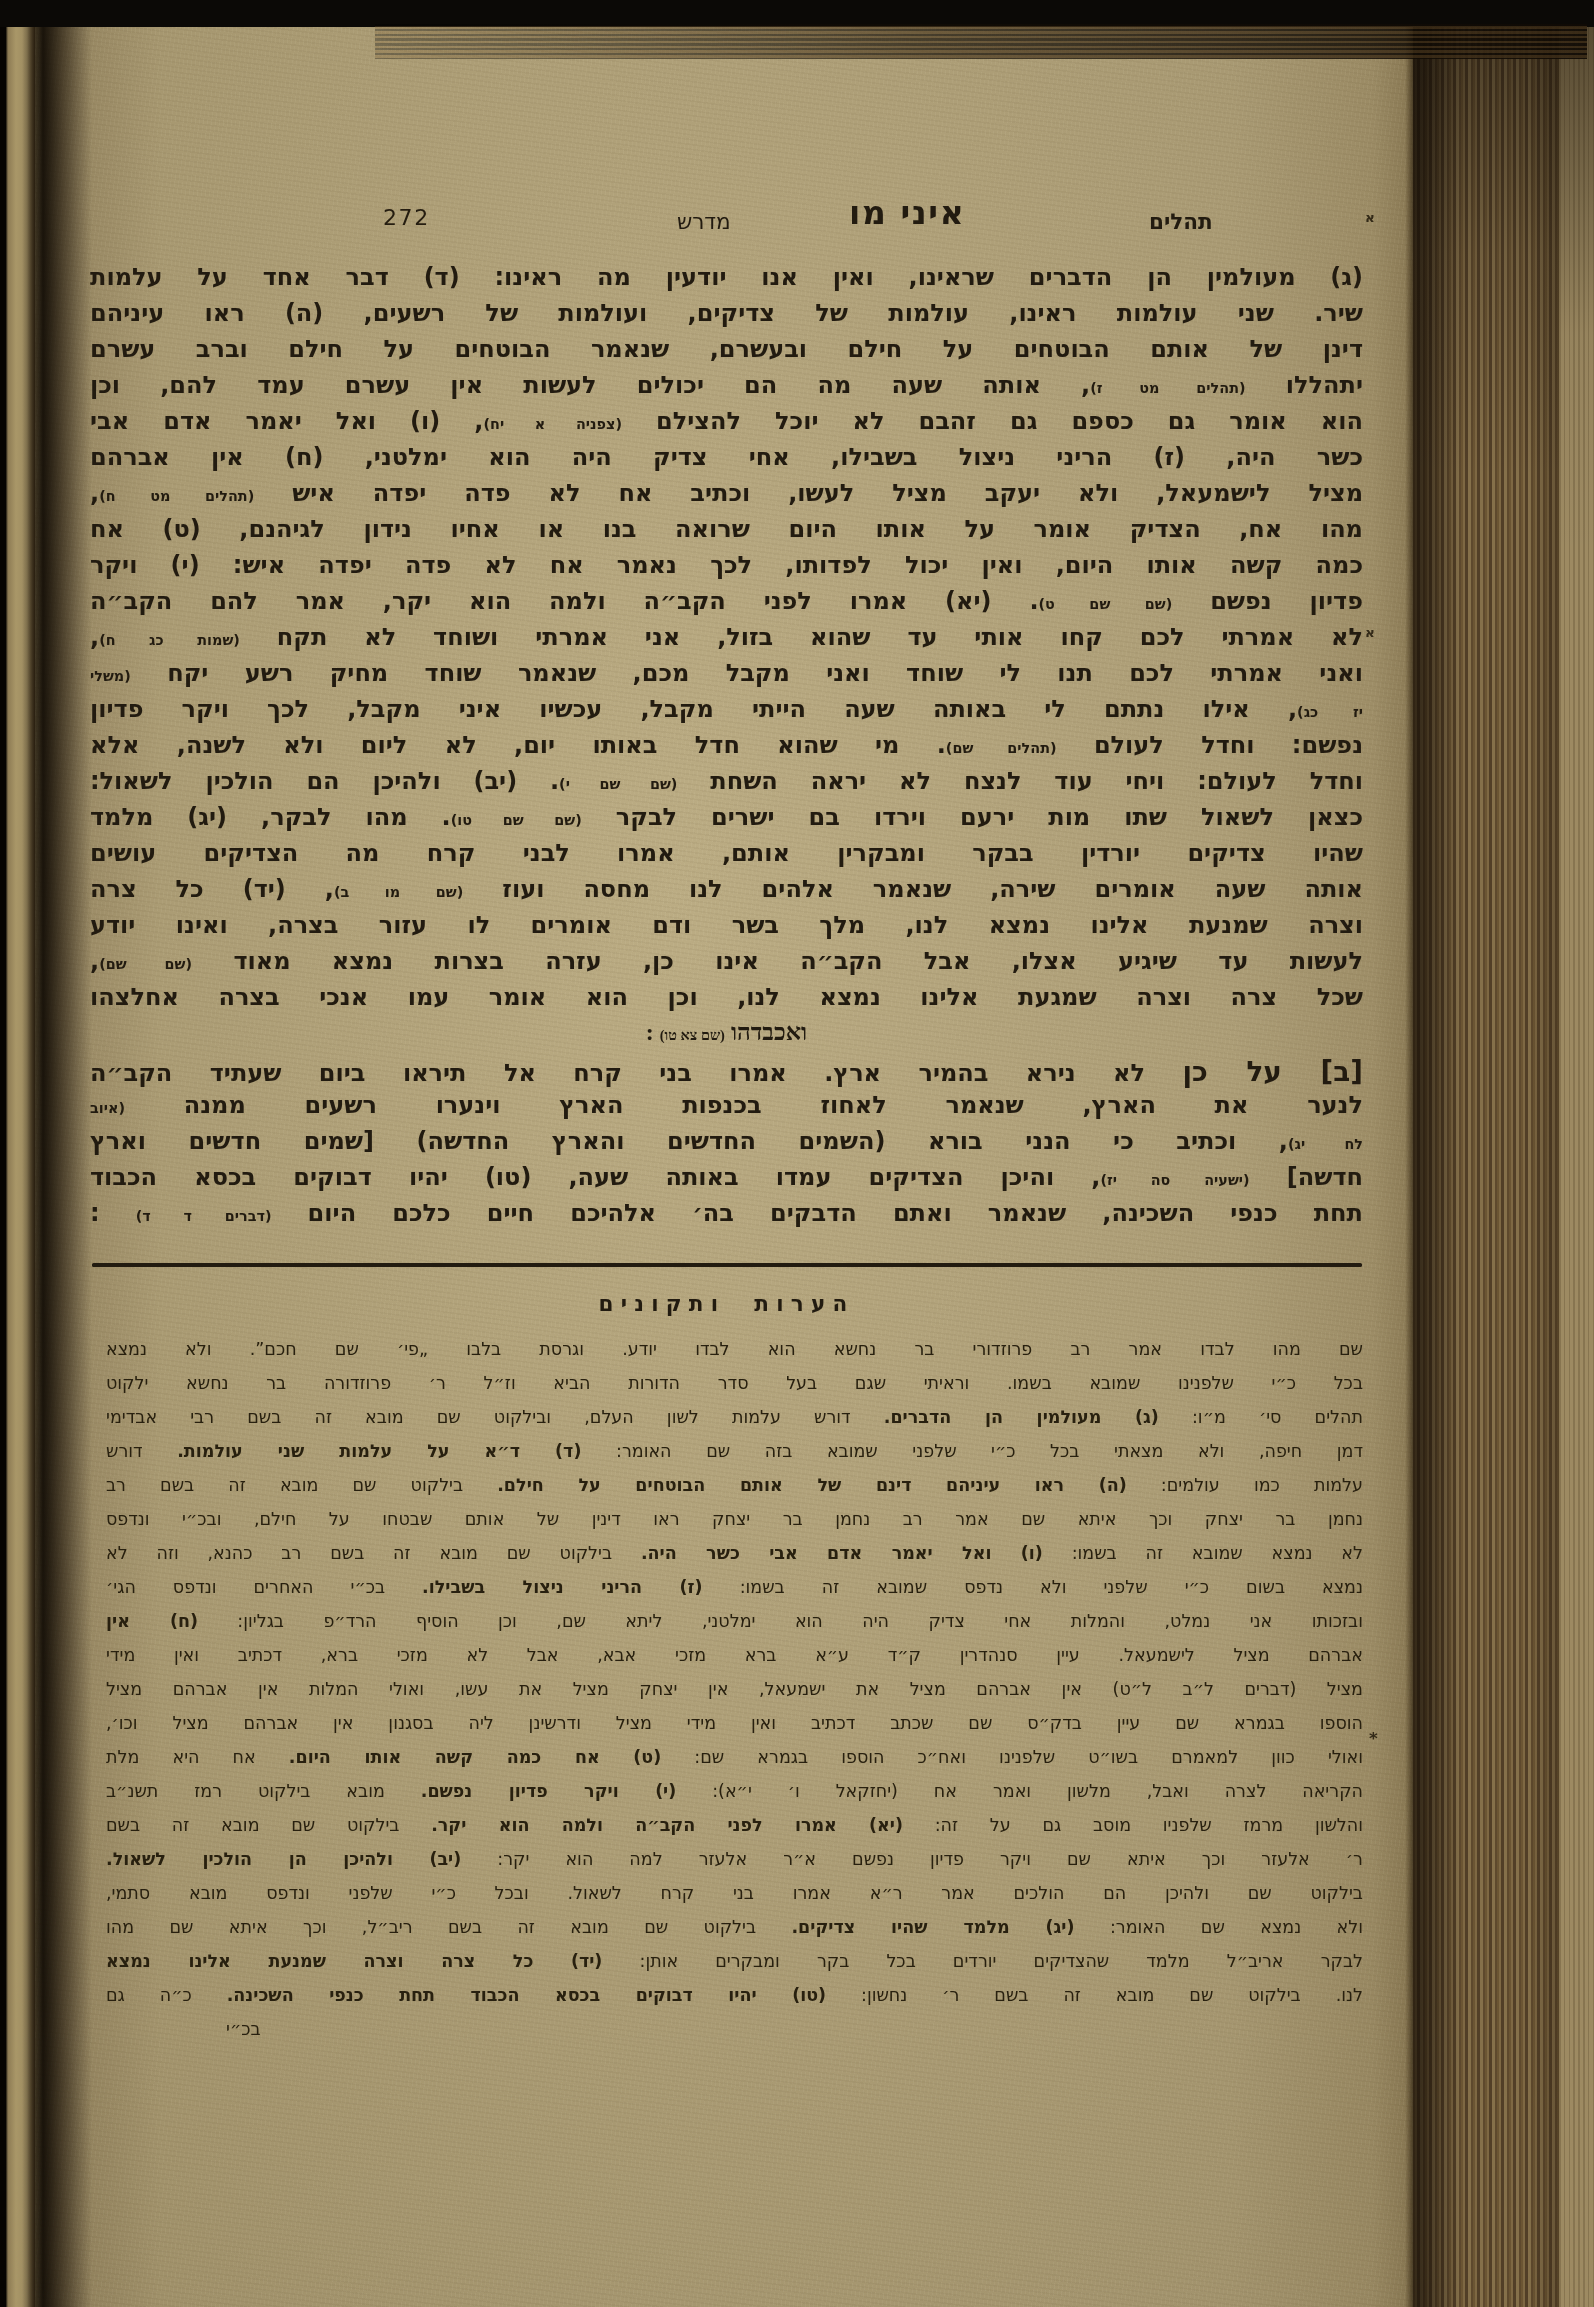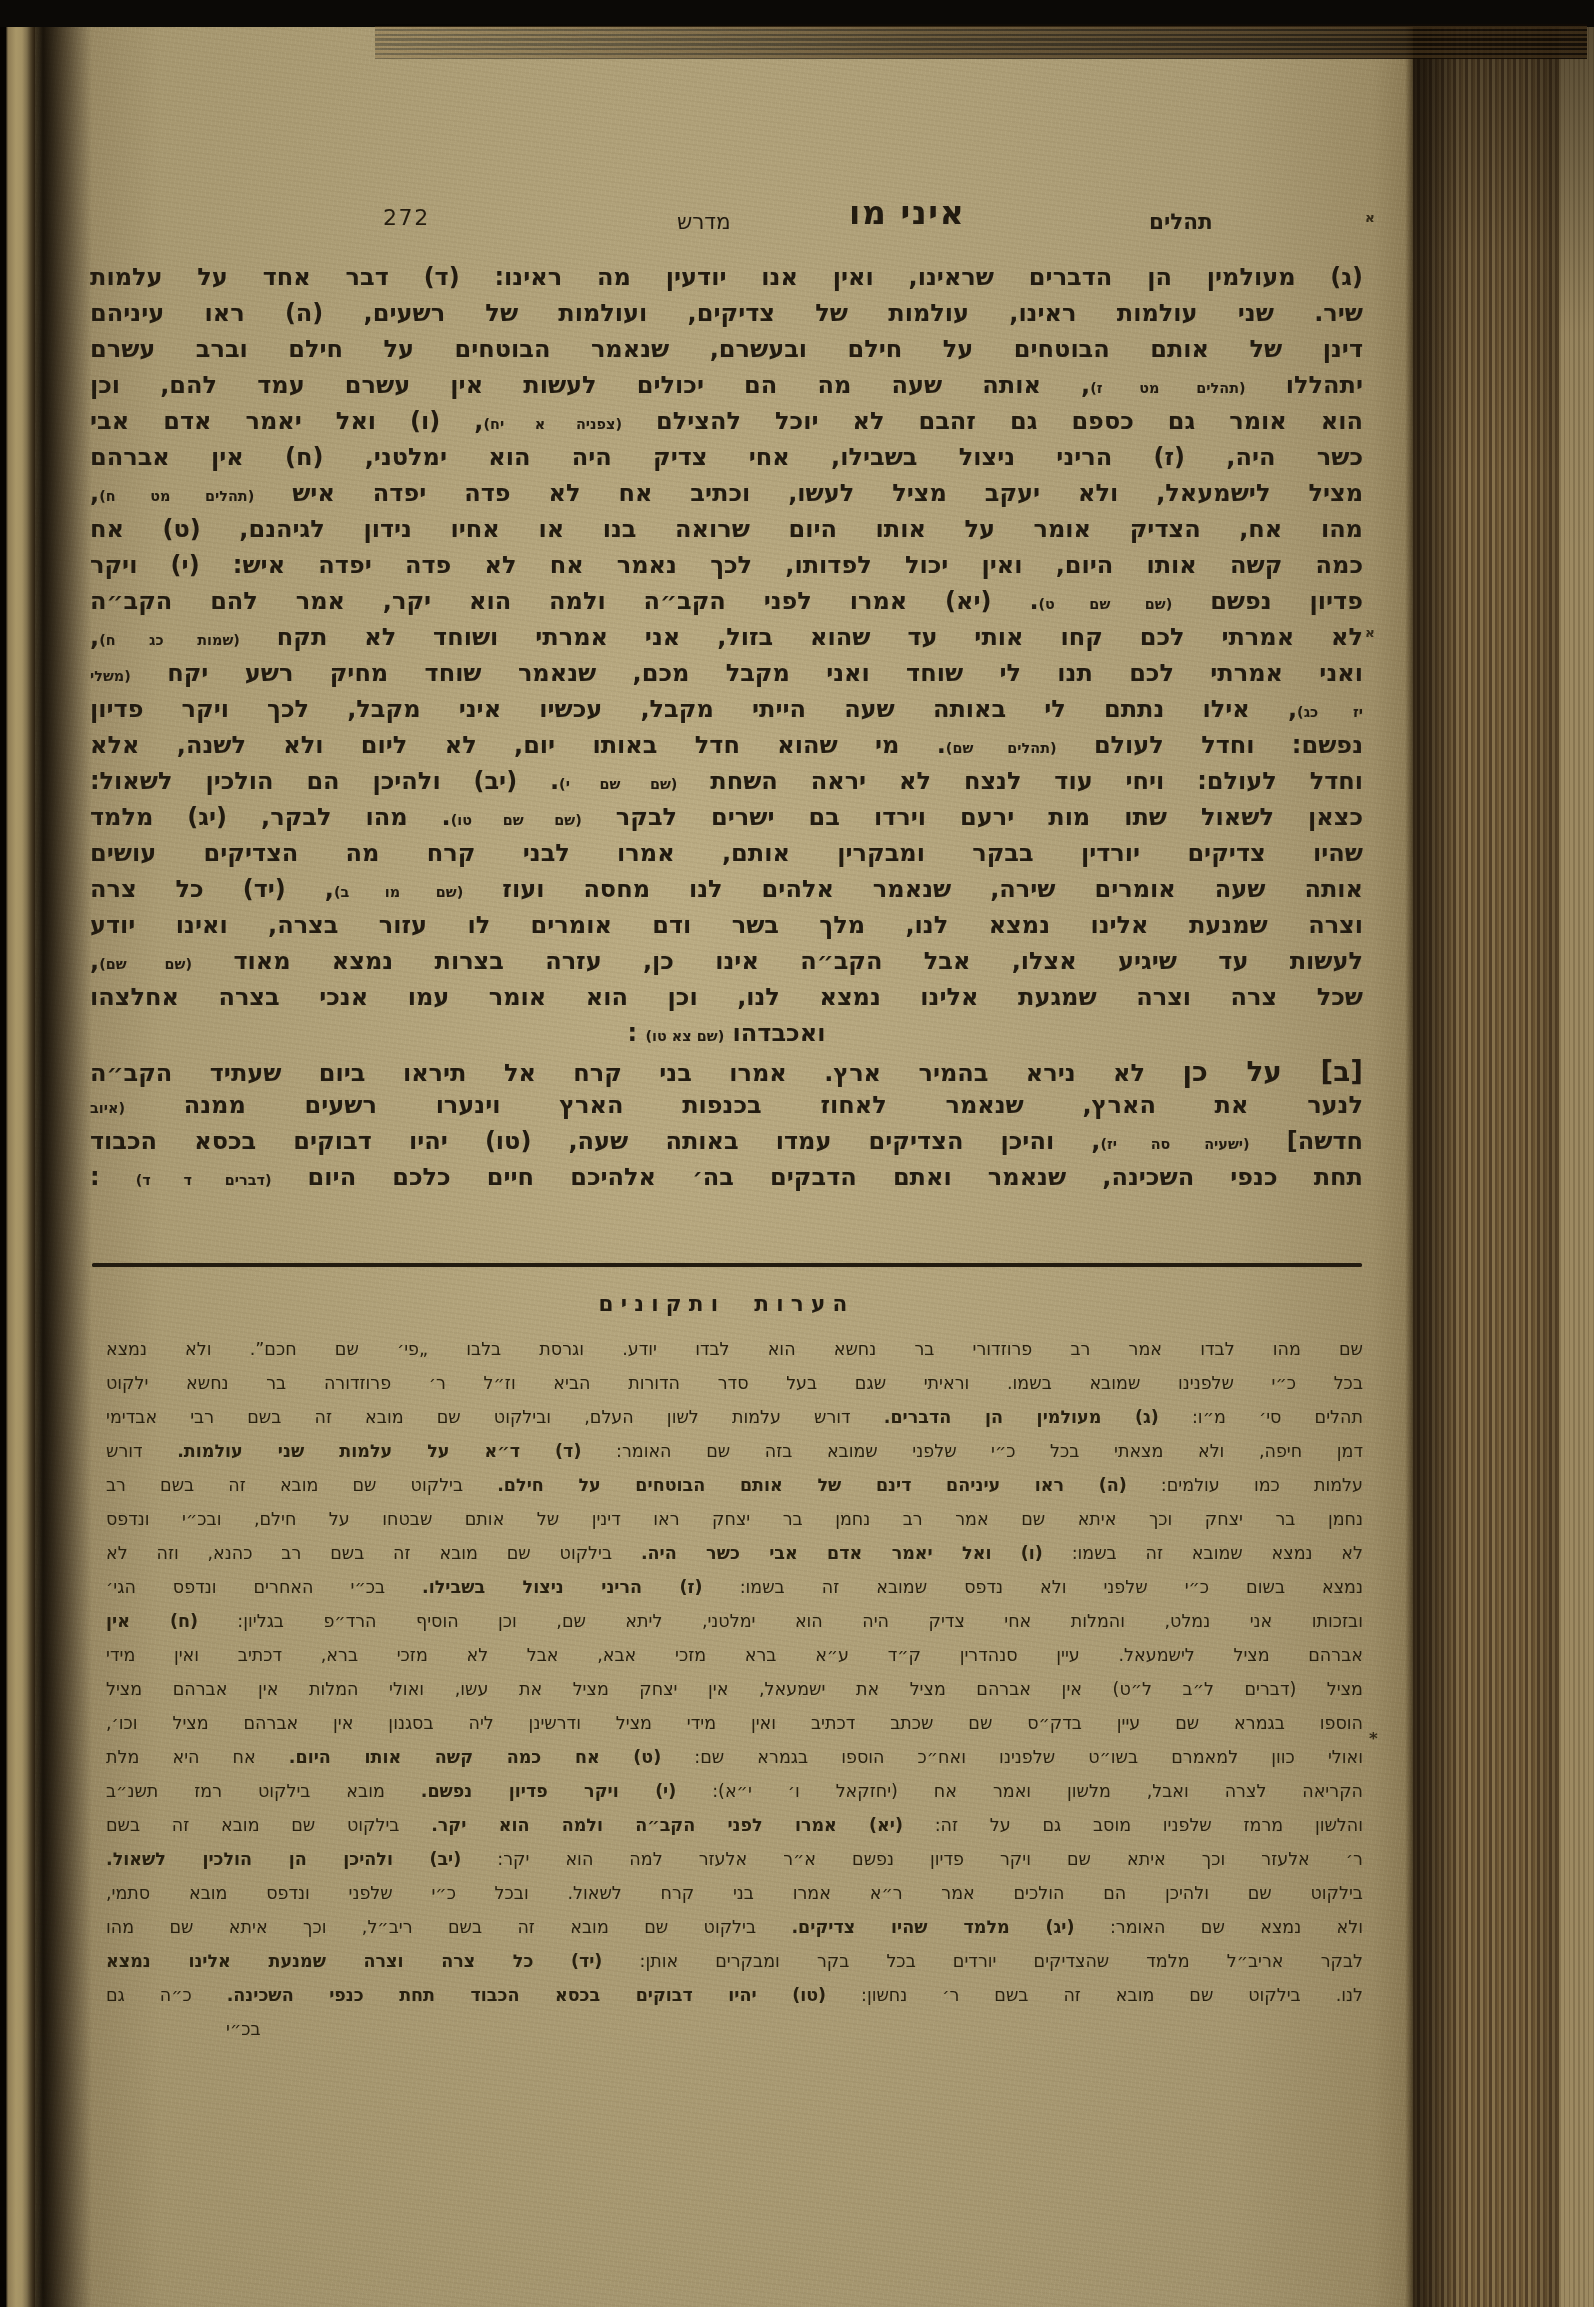--- a/index.html
+++ b/index.html
@@ -41,21 +41,21 @@
   
   .content{position:absolute;left:90px;top:0;width:1273px;height:2307px;direction:rtl;color:#221b10;}
   .header{position:absolute;left:0;top:191px;width:1273px;height:56px;direction:ltr;}
   .pagenum{position:absolute;left:293px;top:14.3px;font-size:22px;letter-spacing:1.6px;color:#251d10;}
   .h-midrash{position:absolute;left:587px;top:17.5px;font-size:21.5px;font-weight:normal;}
   .h-big{position:absolute;left:759px;top:1.6px;font-size:33px;font-weight:bold;letter-spacing:1.6px;}
   .h-tehillim{position:absolute;left:1059px;top:17.5px;font-size:21.5px;font-weight:bold;}
   .body-text{position:absolute;left:0;top:263px;width:1273px;}
   .bline{height:36px;font-size:24px;font-weight:bold;white-space:nowrap;
          text-align:justify;text-align-last:justify;overflow:visible;}
-  .bline.center{text-align:center;text-align-last:center;}
+  .bline.center{text-align:center;text-align-last:center;font-family:Liberation Serif, serif;}
   .cite{font-size:0.60em;font-weight:bold;letter-spacing:0;}
   .lead{font-size:1.16em;}
   .mmark{position:absolute;font-size:13.6px;font-weight:bold;color:#332a18;}
   .m1{left:1275px;top:209px;}
   .m2{left:1275px;top:624px;}
   .m3{left:1279px;top:1728px;font-size:16.7px;}
   .divider{position:absolute;left:1.6px;top:1263px;width:1270px;height:4px;background:#221b10;border-radius:1.6px;}
   .notes-title{position:absolute;left:0;top:1291px;width:1273px;text-align:center;
       font-size:21.5px;font-weight:bold;letter-spacing:7.2px;word-spacing:14.3px;}
   .notes-text{position:absolute;left:0;top:1339px;width:1273px;}
@@ -104,20 +104,21 @@
         <div class="bline">וחדל לעולם: ויחי עוד לנצח לא יראה השחת <span class="cite">(שם שם י)</span>. (יב) ולהיכן הם הולכין לשאול:</div>
         <div class="bline">כצאן לשאול שתו מות ירעם וירדו בם ישרים לבקר <span class="cite">(שם שם טו)</span>. מהו לבקר, (יג) מלמד</div>
         <div class="bline">שהיו צדיקים יורדין בבקר ומבקרין אותם, אמרו לבני קרח מה הצדיקים עושים</div>
         <div class="bline">אותה שעה אומרים שירה, שנאמר אלהים לנו מחסה ועוז <span class="cite">(שם מו ב)</span>, (יד) כל צרה</div>
         <div class="bline">וצרה שמנעת אלינו נמצא לנו, מלך בשר ודם אומרים לו עזור בצרה, ואינו יודע</div>
         <div class="bline">לעשות עד שיגיע אצלו, אבל הקב״ה אינו כן, עזרה בצרות נמצא מאוד <span class="cite">(שם שם)</span>,</div>
         <div class="bline">שכל צרה וצרה שמגעת אלינו נמצא לנו, וכן הוא אומר עמו אנכי בצרה אחלצהו</div>
         <div class="bline center">ואכבדהו <span class="cite">(שם צא טו)</span> :</div>
         <div class="bline"><span class="lead">[ב] על כן</span> לא נירא בהמיר ארץ. אמרו בני קרח אל תיראו ביום שעתיד הקב״ה</div>
         <div class="bline">לנער את הארץ, שנאמר לאחוז בכנפות הארץ וינערו רשעים ממנה <span class="cite">(איוב</span></div>
+        <div class="bline"><span class="cite">לח יג)</span>, וכתיב כי הנני בורא (השמים החדשים והארץ החדשה) [שמים חדשים וארץ</div>
         <div class="bline">חדשה] <span class="cite">(ישעיה סה יז)</span>, והיכן הצדיקים עמדו באותה שעה, (טו) יהיו דבוקים בכסא הכבוד</div>
         <div class="bline">תחת כנפי השכינה, שנאמר ואתם הדבקים בה׳ אלהיכם חיים כלכם היום <span class="cite">(דברים ד ד)</span> :</div>
       </div>
 
     <span class="mmark m1">א</span>
     <span class="mmark m2">א</span>
     <span class="mmark m3">*</span>
 
     <div class="divider"></div>
     <div class="notes-title">הערות ותקונים</div>

